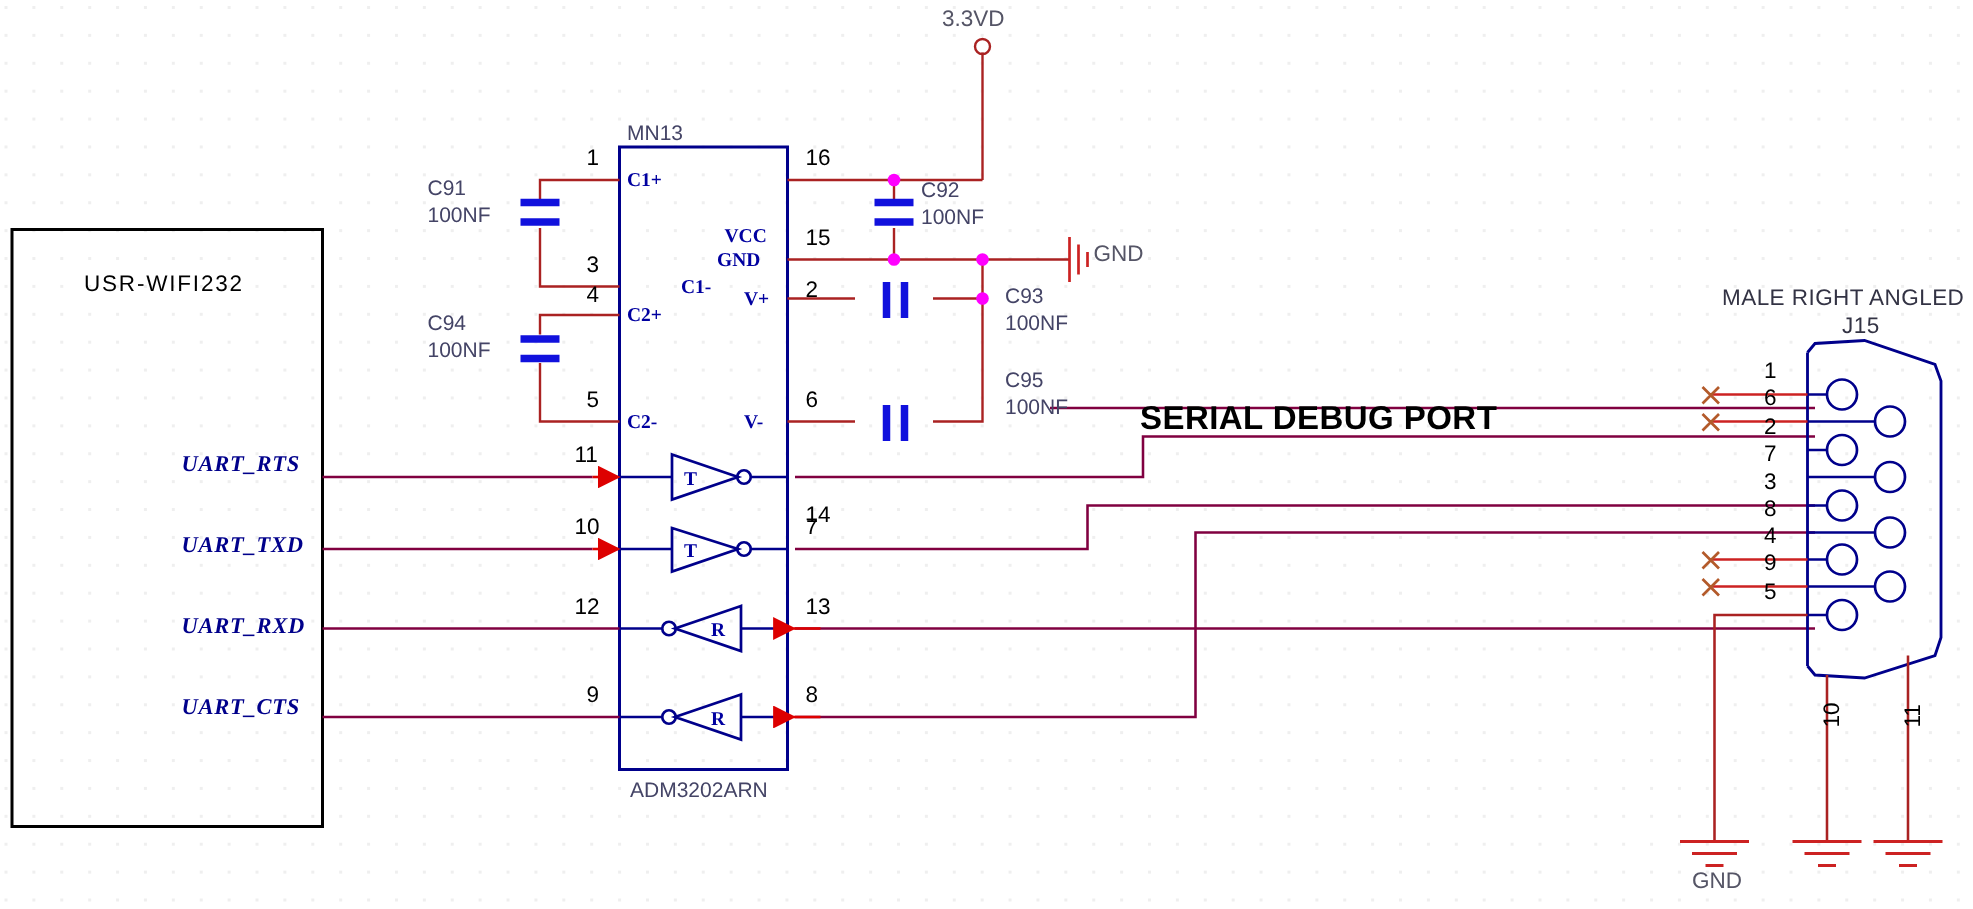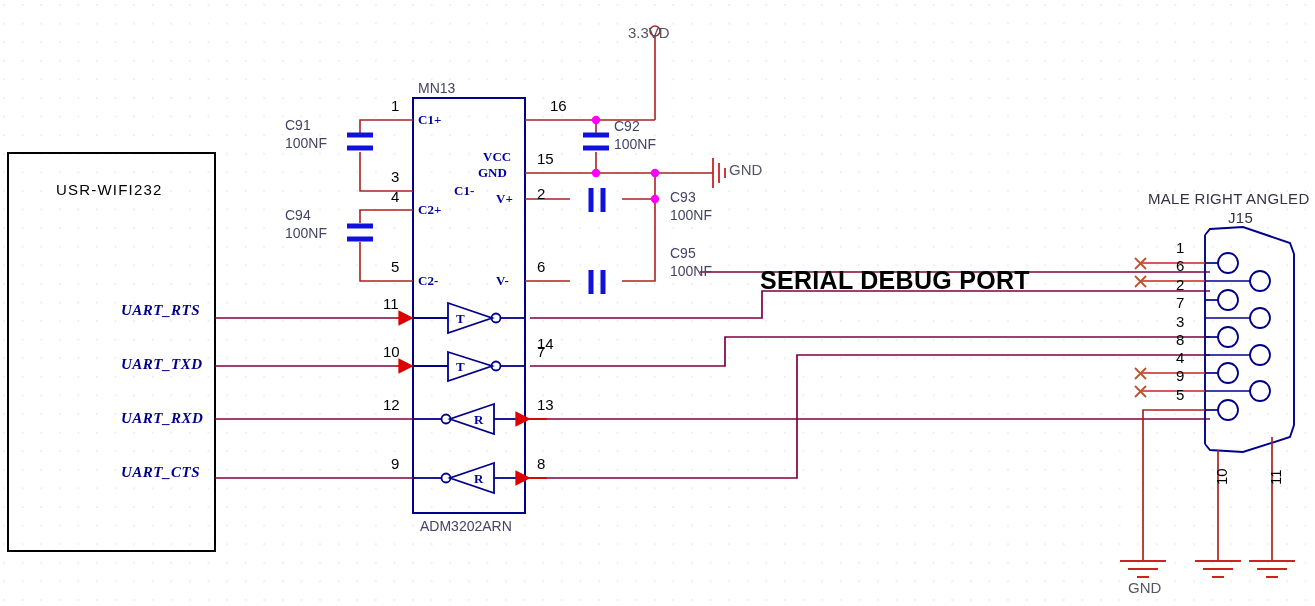--- a/index.html
+++ b/index.html
@@ -14,21 +14,21 @@
       radial-gradient(circle at 1px 1px, #efefef 1px, transparent 1.2px);
     background-size:18.6px 18.6px;
     background-position:3px 4px;
   }
   #canvas svg{position:absolute;left:0;top:0;width:1315px;height:606px;}
   .lbl{position:absolute;white-space:nowrap;line-height:1;}
   .pin-num{font-size:15px;color:#000000;}
   .pin-name{font-size:13px;color:#0000a0;font-weight:bold;font-family:Liberation Serif, serif;}
   .refdes{font-size:14px;color:#444466;}
   .net-lbl{font-size:15px;color:#555566;}
-  .big-title{font-size:25px;color:#000000;font-weight:bold;letter-spacing:0.3px;}
+  .big-title{font-size:22px;color:#000000;font-weight:bold;letter-spacing:0.3px;}
   .blk-title{font-size:15px;color:#000000;letter-spacing:1.2px;}
   .uart{font-size:15px;color:#00008B;font-weight:bold;font-style:italic;font-family:"Liberation Serif",serif;letter-spacing:0.5px;}
   .conn-title{font-size:15px;color:#333344;letter-spacing:0.3px;}
   .rot{transform:rotate(-90deg);transform-origin:left top;}
 </style>
 </head>
 <body>
 
 <div id="canvas">
 
@@ -263,21 +263,21 @@
 
   <div class="lbl pin-num" style="left:391px;top:98px;">1</div>
   <div class="lbl pin-num" style="left:391px;top:169px;">3</div>
   <div class="lbl pin-num" style="left:391px;top:189px;">4</div>
   <div class="lbl pin-num" style="left:391px;top:259px;">5</div>
   <div class="lbl pin-num" style="left:383px;top:296px;">11</div>
   <div class="lbl pin-num" style="left:383px;top:344px;">10</div>
   <div class="lbl pin-num" style="left:383px;top:397px;">12</div>
   <div class="lbl pin-num" style="left:391px;top:456px;">9</div>
 
-  <div class="lbl pin-num" style="left:550px;top:98px;">16</div>
+  <div class="lbl pin-num" style="left:537px;top:98px;">16</div>
   <div class="lbl pin-num" style="left:537px;top:151px;">15</div>
   <div class="lbl pin-num" style="left:537px;top:186px;">2</div>
   <div class="lbl pin-num" style="left:537px;top:259px;">6</div>
   <div class="lbl pin-num" style="left:537px;top:296px;margin-top:40px;">14</div>
   <div class="lbl pin-num" style="left:537px;top:344px;">7</div>
   <div class="lbl pin-num" style="left:537px;top:397px;">13</div>
   <div class="lbl pin-num" style="left:537px;top:456px;">8</div>
 
   <div class="lbl pin-name" style="left:456px;top:312px;">T</div>
   <div class="lbl pin-name" style="left:456px;top:360px;">T</div>
@@ -288,21 +288,21 @@
   <div class="lbl refdes" style="left:285px;top:136px;">100NF</div>
   <div class="lbl refdes" style="left:285px;top:208px;">C94</div>
   <div class="lbl refdes" style="left:285px;top:226px;">100NF</div>
   <div class="lbl refdes" style="left:614px;top:119px;">C92</div>
   <div class="lbl refdes" style="left:614px;top:137px;">100NF</div>
   <div class="lbl refdes" style="left:670px;top:190px;">C93</div>
   <div class="lbl refdes" style="left:670px;top:208px;">100NF</div>
   <div class="lbl refdes" style="left:670px;top:246px;">C95</div>
   <div class="lbl refdes" style="left:670px;top:264px;">100NF</div>
 
-  <div class="lbl net-lbl" style="left:628px;top:5px;margin-top:20px;">3.3VD</div>
+  <div class="lbl net-lbl" style="left:628px;top:5px;">3.3VD</div>
   <div class="lbl net-lbl" style="left:729px;top:162px;">GND</div>
   <div class="lbl net-lbl" style="left:1128px;top:580px;">GND</div>
 
   <div class="lbl big-title" style="left:760px;top:268px;">SERIAL DEBUG PORT</div>
 
   <div class="lbl conn-title" style="left:1148px;top:191px;">MALE RIGHT ANGLED</div>
   <div class="lbl conn-title" style="left:1228px;top:210px;">J15</div>
 
   <div class="lbl pin-num" style="left:1176px;top:240px;">1</div>
   <div class="lbl pin-num" style="left:1176px;top:258px;">6</div>

